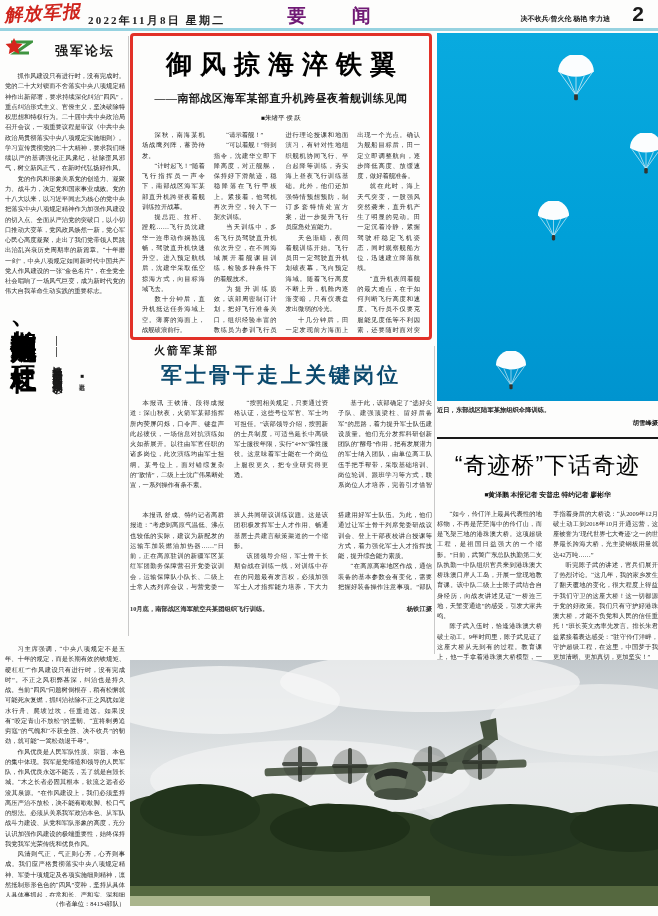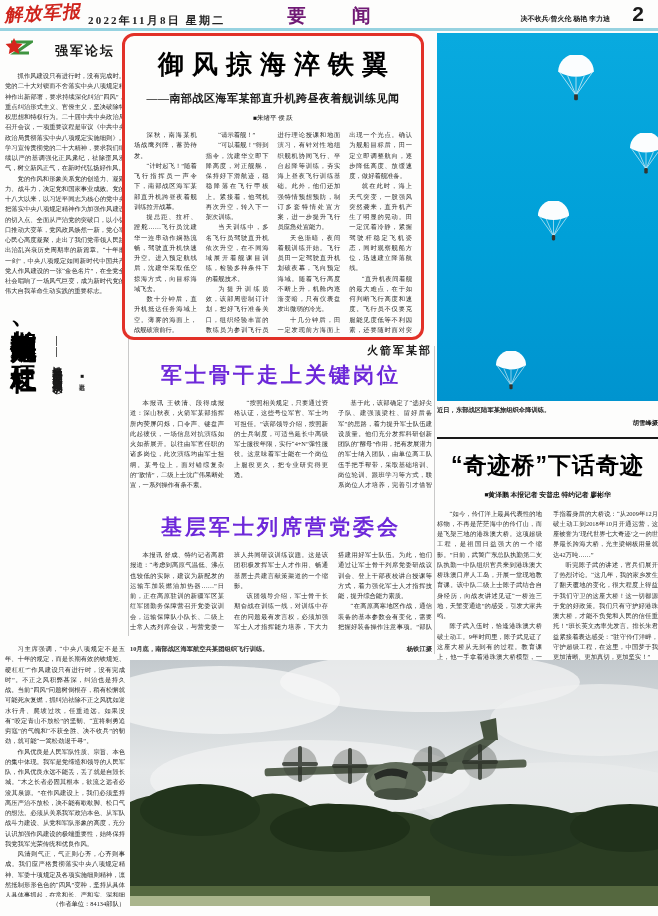--- a/index.html
+++ b/index.html
@@ -28,47 +28,47 @@
   .smalltext p { text-indent:2em; margin:0; }
   .forum-top { height:233px; overflow:hidden; }
   .vertical-head { height:332px; display:flex; justify-content:flex-start; gap:13px; padding:6px 0 0 6px; overflow:hidden;}
   .vh-main { writing-mode:vertical-rl; font-family:"Liberation Sans",sans-serif;
     font-size:26px; font-weight:900; line-height:1; letter-spacing:1px; color:#000;}
   .vh-series { writing-mode:vertical-rl; font-size:10px; font-weight:bold; padding-top:26px; letter-spacing:1px;}
   .vh-author { writing-mode:vertical-rl; font-size:6.3px; padding-top:62px; }
   .forum-bottom { height:253px; overflow:hidden; margin-top:8px; }
   .author-unit { font-size:6.3px; text-align:right; margin-top:3px; }
   
-  .main-article { position:absolute; left:122px; top:33px; width:302px; height:307px;
-    border:3px solid #e23128; border-radius:12px; padding:8px 9px 6px; background:#fdfdfc; }
+  .main-article { position:absolute; left:130px; top:33px; width:302px; height:307px;
+    border:3px solid #e23128; border-radius:4px; padding:8px 9px 6px; background:#fdfdfc; }
   .ma-head { font-family:"Liberation Sans",sans-serif; font-size:26px; font-weight:900;
     text-align:center; letter-spacing:8px; text-indent:8px; margin-top:3px; color:#000;}
   .ma-sub { font-size:11px; font-weight:bold; text-align:center; margin-top:9px; letter-spacing:0.5px;}
   .ma-by { font-size:6.5px; text-align:center; margin:8px 0 7px; }
   .ma-body { column-count:4; column-gap:9px; height:208px; overflow:hidden; }
   
   .middle-lower { position:absolute; left:130px; top:343px; width:302px; }
-  .kicker { text-align:right; font-family:"Liberation Sans",sans-serif; font-size:11px; font-weight:900; letter-spacing:2px;margin-left:24px;}
+  .kicker { text-align:left; font-family:"Liberation Sans",sans-serif; font-size:11px; font-weight:900; letter-spacing:2px;margin-left:24px;}
   .art-head { text-align:center; font-family:"Liberation Sans",sans-serif; font-size:21px;
-    font-weight:900; letter-spacing:3px; margin:3px 0 9px; color:#6d28d9;}
+    font-weight:900; letter-spacing:3px; margin:3px 0 9px; color:#0c4a6e;}
   .art-body { column-count:3; column-gap:10px; overflow:hidden; }
   .body1 { height:101px; }
   .body2 { height:88px; margin-bottom:2px;}
   .gap { height:11px; }
   .caption-row { display:flex; justify-content:space-between; align-items:flex-end;
     font-size:6.3px; font-weight:bold; margin-top:7px; color:#333;}
   
   .right-col { position:absolute; left:437px; top:33px; width:221px; }
   .sky-photo { position:relative; width:221px; height:368px; overflow:hidden;
     background:linear-gradient(180deg,#09aadf 0%, #00a0d8 55%, #0094cf 100%); }
   .chute { position:absolute; }
   .r-caption { font-size:6.3px; font-weight:bold; margin-top:5px; color:#222;}
   .r-credit { font-size:6.3px; font-weight:bold; text-align:right; margin-top:4px; color:#222;}
   .r-rule { height:1.5px; background:#1a1a1a; margin:9px 0 11px; }
-  .mb-head { font-family:"Liberation Sans",sans-serif; font-size:23px; font-weight:700;
+  .mb-head { font-family:"Liberation Sans",sans-serif; font-size:23px; font-weight:400;
     text-align:center; letter-spacing:1px; color:#000;}
   .mb-by { font-size:6.8px; font-weight:bold; text-align:center; margin:9px 0 9px; }
   .mb-body { column-count:2; column-gap:11px; height:156px; overflow:hidden; }
   
   .bottom-photo { position:absolute; left:130px; top:660px; width:528px; height:246px; overflow:hidden; background:#dfe2e4;}
 </style>
 </head>
 <body>
 
 <div class="page">
@@ -135,21 +135,20 @@
 
   <div class="middle-lower">
     <div class="kicker">火箭军某部</div>
     <div class="art-head">军士骨干走上关键岗位</div>
     <div class="art-body body1 smalltext">
         <p>本报讯 王铁清、段得成报道：深山秋夜，火箭军某部指挥所内荧屏闪烁，口令声、键盘声此起彼伏，一场信息对抗演练如火如荼展开。以往由军官任职的诸多岗位，此次演练均由军士担纲。某号位上，面对错综复杂的“敌情”，二级上士沈广伟果断处置，一系列操作有条不紊。</p>
         <p>“按照相关规定，只要通过资格认证，这些号位军官、军士均可担任。”该部领导介绍，按照新的士兵制度，可适当延长中高级军士服役年限，实行“4+N”弹性服役。这意味着军士能在一个岗位上服役更久，把专业研究得更透。</p>
         <p>基于此，该部确定了“选好尖子队、建强顶梁柱、留好后备军”的思路，着力提升军士队伍建设质量。他们充分发挥科研创新团队的“酵母”作用，把有发展潜力的军士纳入团队，由单位高工队伍手把手帮带，采取基础培训、岗位轮训、跟班学习等方式，联系岗位人才培养，完善引才借智机制，与地方科研院所、军工单位广泛合作，为军士队伍成长成才搭建桥梁。</p>
       </div>
     <div class="gap"></div>
-    <div class="art-head">基层军士列席营党委会</div>
     <div class="art-body body2 smalltext">
         <p>本报讯 舒成、特约记者高群报道：“考虑到高原气温低、沸点也较低的实际，建议为新配发的运输车加装燃油加热器……”日前，正在高原驻训的新疆军区某红军团勤务保障营召开党委议训会，运输保障队小队长、二级上士常人杰列席会议，与营党委一班人共同研议训练议题。这是该团积极发挥军士人才作用、畅通基层士兵建言献策渠道的一个缩影。</p>
         <p>该团领导介绍，军士骨干长期奋战在训练一线，对训练中存在的问题最有发言权，必须加强军士人才指挥能力培养，下大力搭建用好军士队伍。为此，他们通过让军士骨干列席党委研战议训会、登上干部夜校讲台授课等方式，着力强化军士人才指挥技能，提升综合能力素质。</p>
         <p>“在高原高寒地区作战，通信装备的基本参数会有变化，需要把握好装备操作注意事项。”部队调整改革后，为了让官兵在最短时间内熟练掌握各类装备，实现各作战要素精准高效协同，该团党委决定，每周邀请一名熟悉新装备的军士骨干登上干部夜校讲台，为全团干部授课答疑。</p>
       </div>
     <div class="caption-row">
       <span>10月底，南部战区海军航空兵某团组织飞行训练。</span>
       <span>杨铁江摄</span>
     </div>
   </div>

